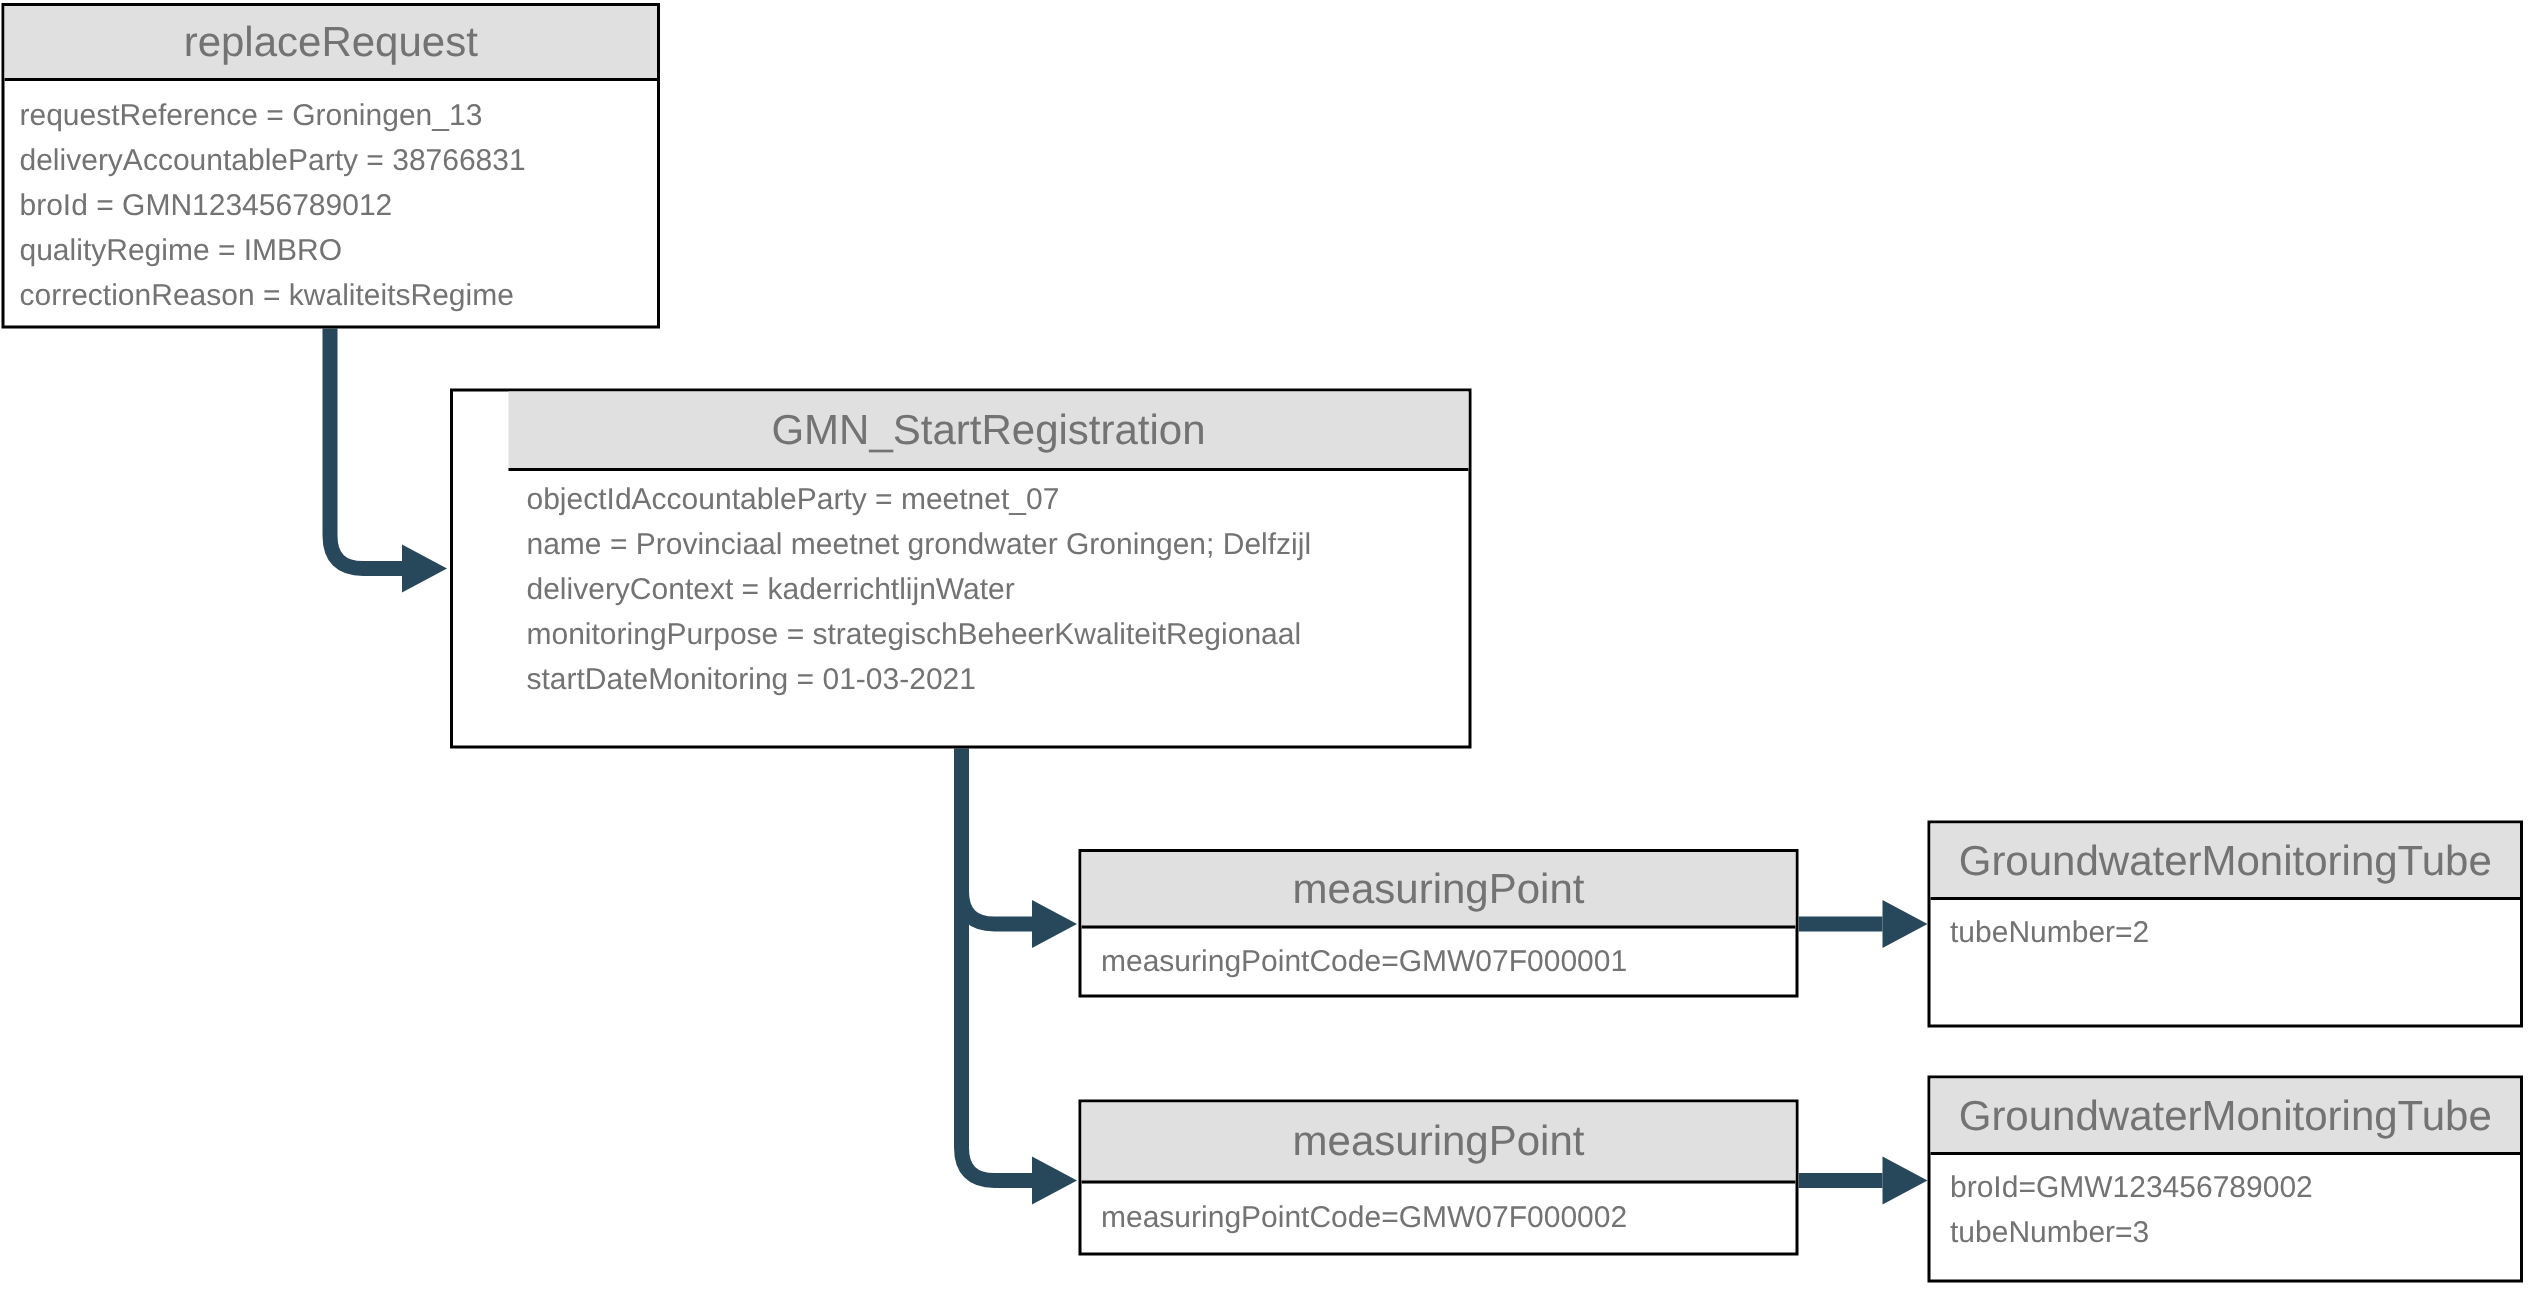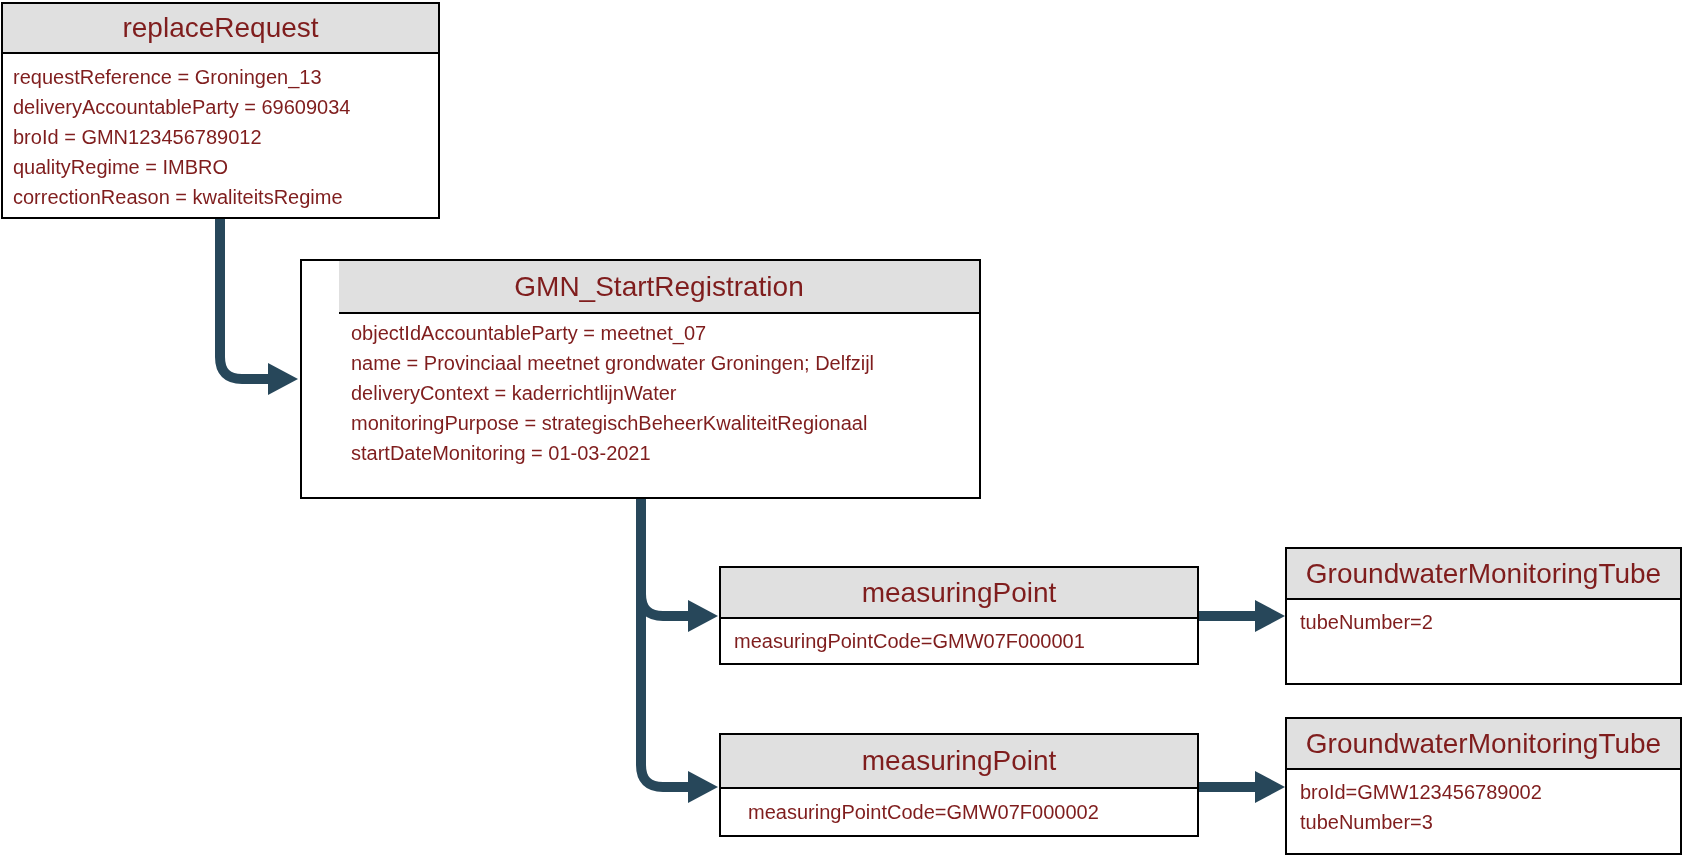--- a/index.html
+++ b/index.html
@@ -2,21 +2,21 @@
 <html><head>
 <meta charset="utf-8">
 <style>
   html, body { margin: 0; padding: 0; background: #ffffff; }
   .canvas {
     position: relative;
     width: 1686px;
     height: 864px;
     background: #ffffff;
     font-family: "Liberation Sans", sans-serif;
-    color: #7f1d1d;
+    color: #737373;
     overflow: hidden;
   }
   .node {
     position: absolute;
     box-sizing: border-box;
     border: 2px solid #000000;
     background: #ffffff;
   }
   .node-header {
     box-sizing: border-box;
@@ -46,21 +46,21 @@
   #node-gmn { left: 300px; top: 259px; width: 681px; height: 240px; padding-left: 37px; }
   #node-gmn .node-header { height: 53px; }
   #node-gmn .node-body   { padding: 4px 10px 0 12px; border-radius: 15px; }
 
   #node-mp1 { left: 719px; top: 566px; width: 480px; height: 99px; }
   #node-mp1 .node-header { height: 51px; }
   #node-mp1 .node-body   { height: 44px; display: flex; align-items: center; padding-left: 13px; }
 
   #node-mp2 { left: 719px; top: 733px; width: 480px; height: 104px; }
   #node-mp2 .node-header { height: 54px; }
-  #node-mp2 .node-body   { height: 46px; display: flex; align-items: center; padding-left: 27px; }
+  #node-mp2 .node-body   { height: 46px; display: flex; align-items: center; padding-left: 13px; }
 
   #node-tube1 { left: 1285px; top: 547px; width: 397px; height: 138px; }
   #node-tube1 .node-header { height: 51px; }
   #node-tube1 .node-body   { padding: 7px 10px 0 13px; }
 
   #node-tube2 { left: 1285px; top: 717px; width: 397px; height: 138px; }
   #node-tube2 .node-header { height: 51px; }
   #node-tube2 .node-body   { padding: 7px 24px 0 13px; }
 
   .connector-layer {
@@ -102,21 +102,21 @@
     <g>
       <path d="M 1199 787 H 1255"></path>
       <polygon points="1255,771 1255,803 1285,787"></polygon>
     </g>
   </svg>
 
   <div class="node" id="node-replace-request">
     <div class="node-header">replaceRequest</div>
     <div class="node-body">
       <div class="attr-line">requestReference = Groningen_13</div>
-      <div class="attr-line">deliveryAccountableParty = 69609034</div>
+      <div class="attr-line">deliveryAccountableParty = 38766831</div>
       <div class="attr-line">broId = GMN123456789012</div>
       <div class="attr-line">qualityRegime = IMBRO</div>
       <div class="attr-line">correctionReason = kwaliteitsRegime</div>
     </div>
   </div>
 
   <div class="node" id="node-gmn">
     <div class="node-header">GMN_StartRegistration</div>
     <div class="node-body">
       <div class="attr-line">objectIdAccountableParty = meetnet_07</div>

